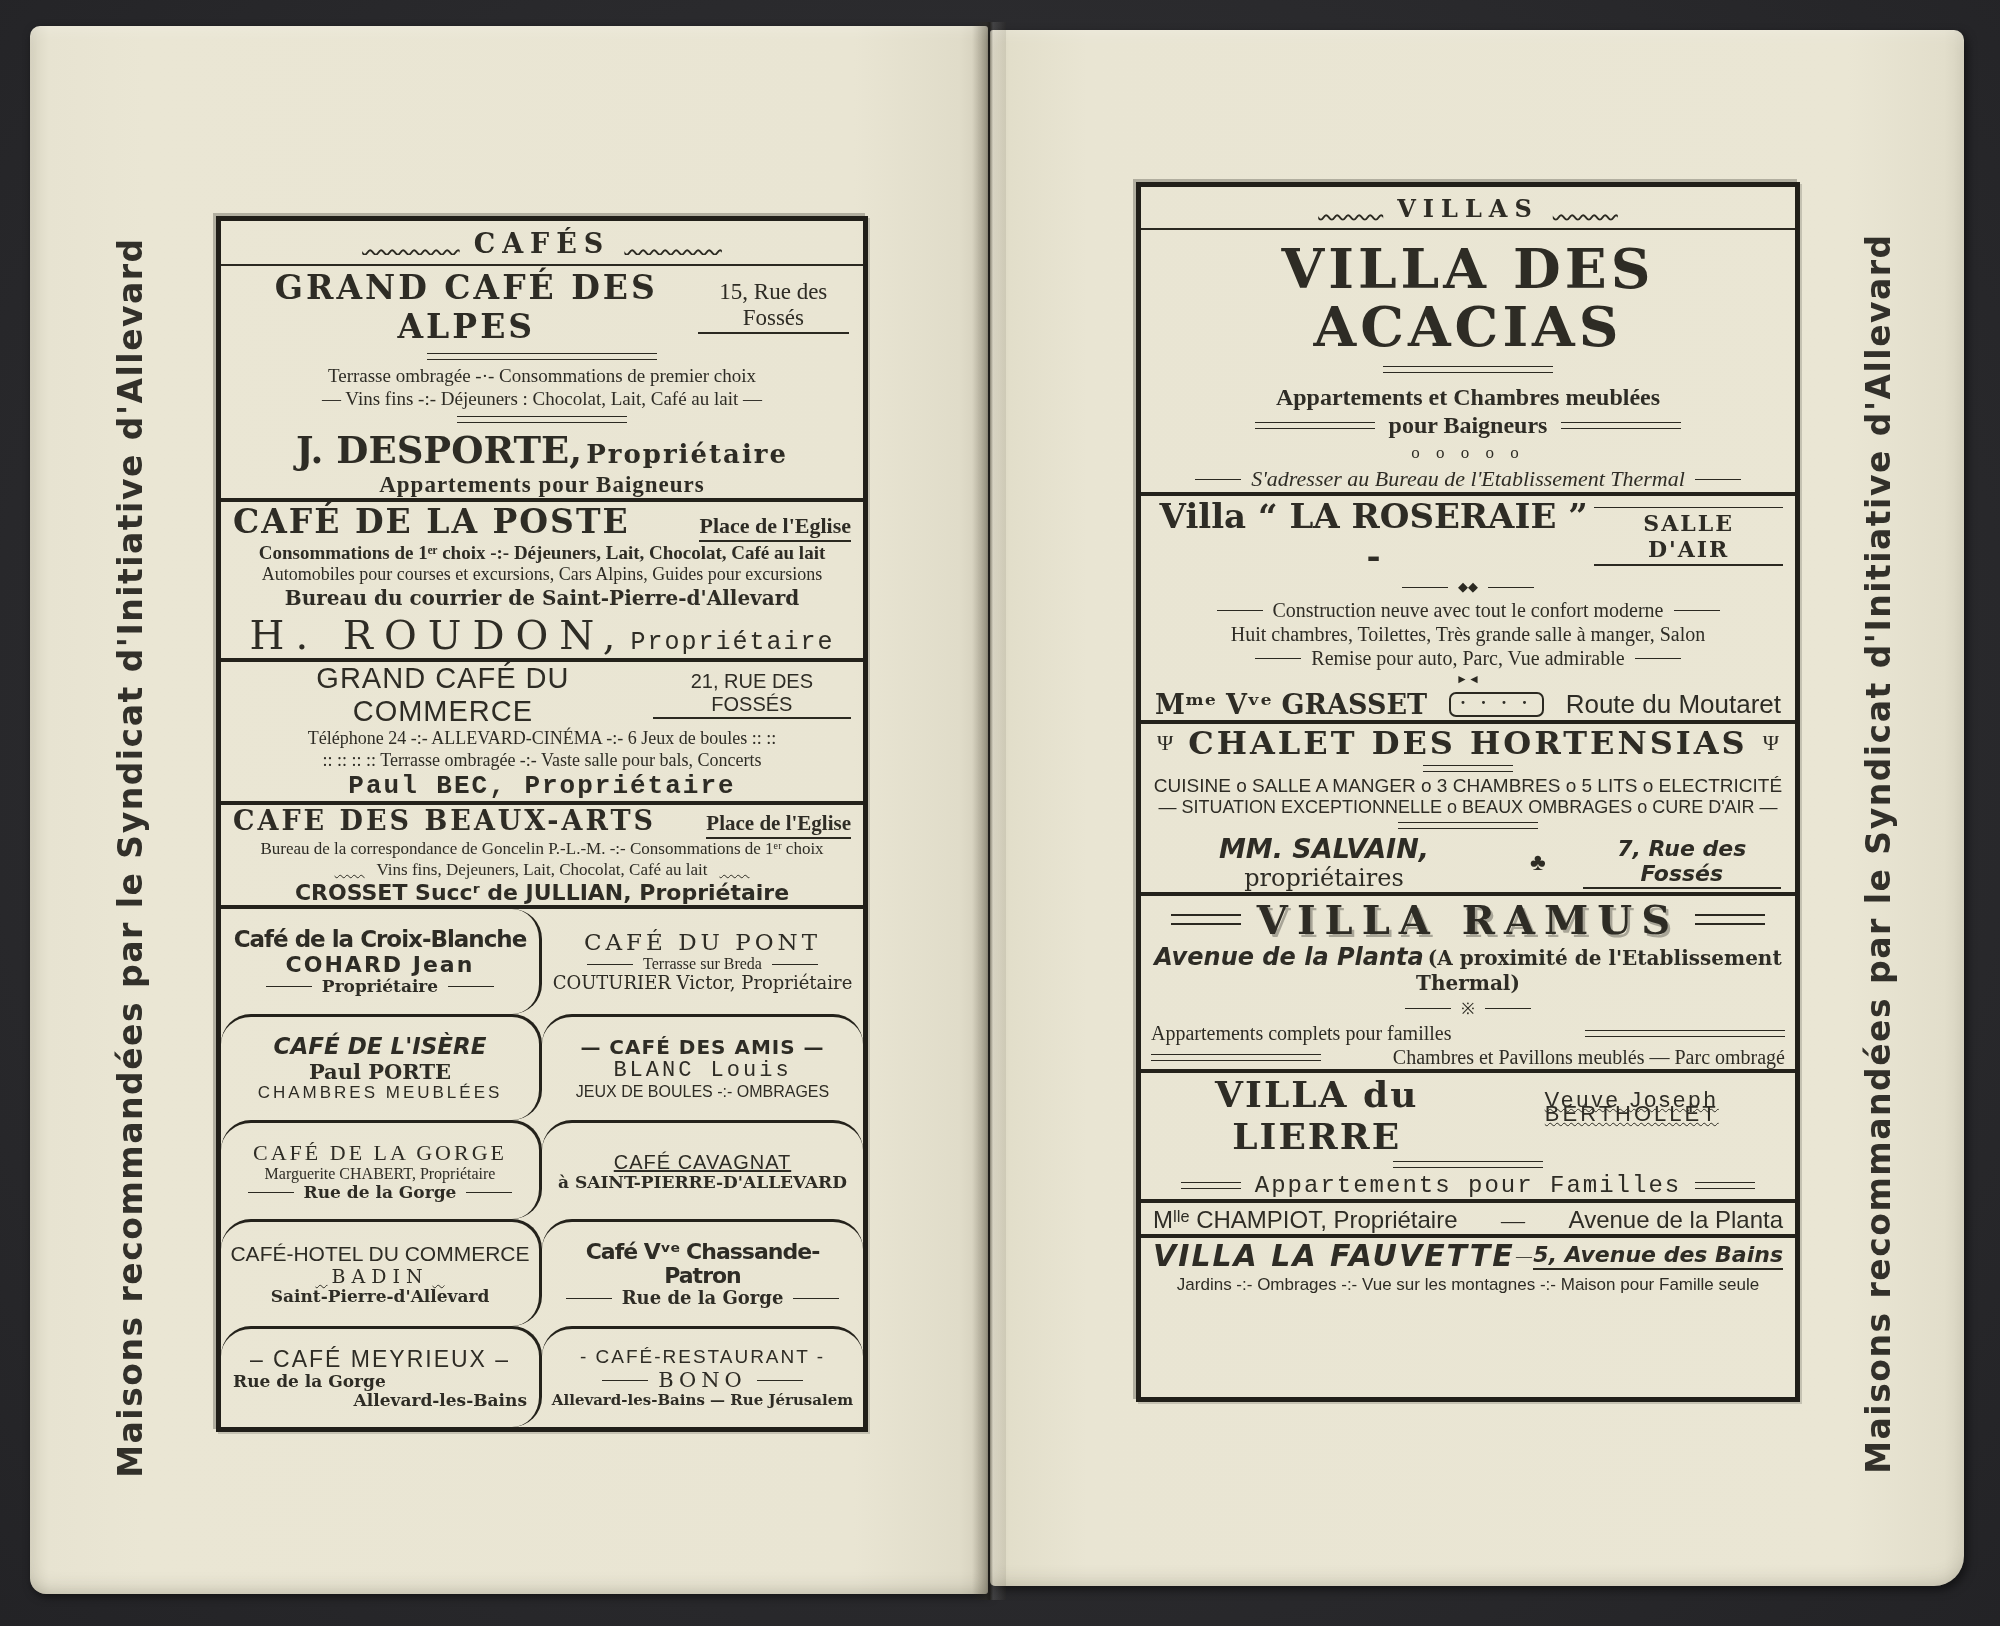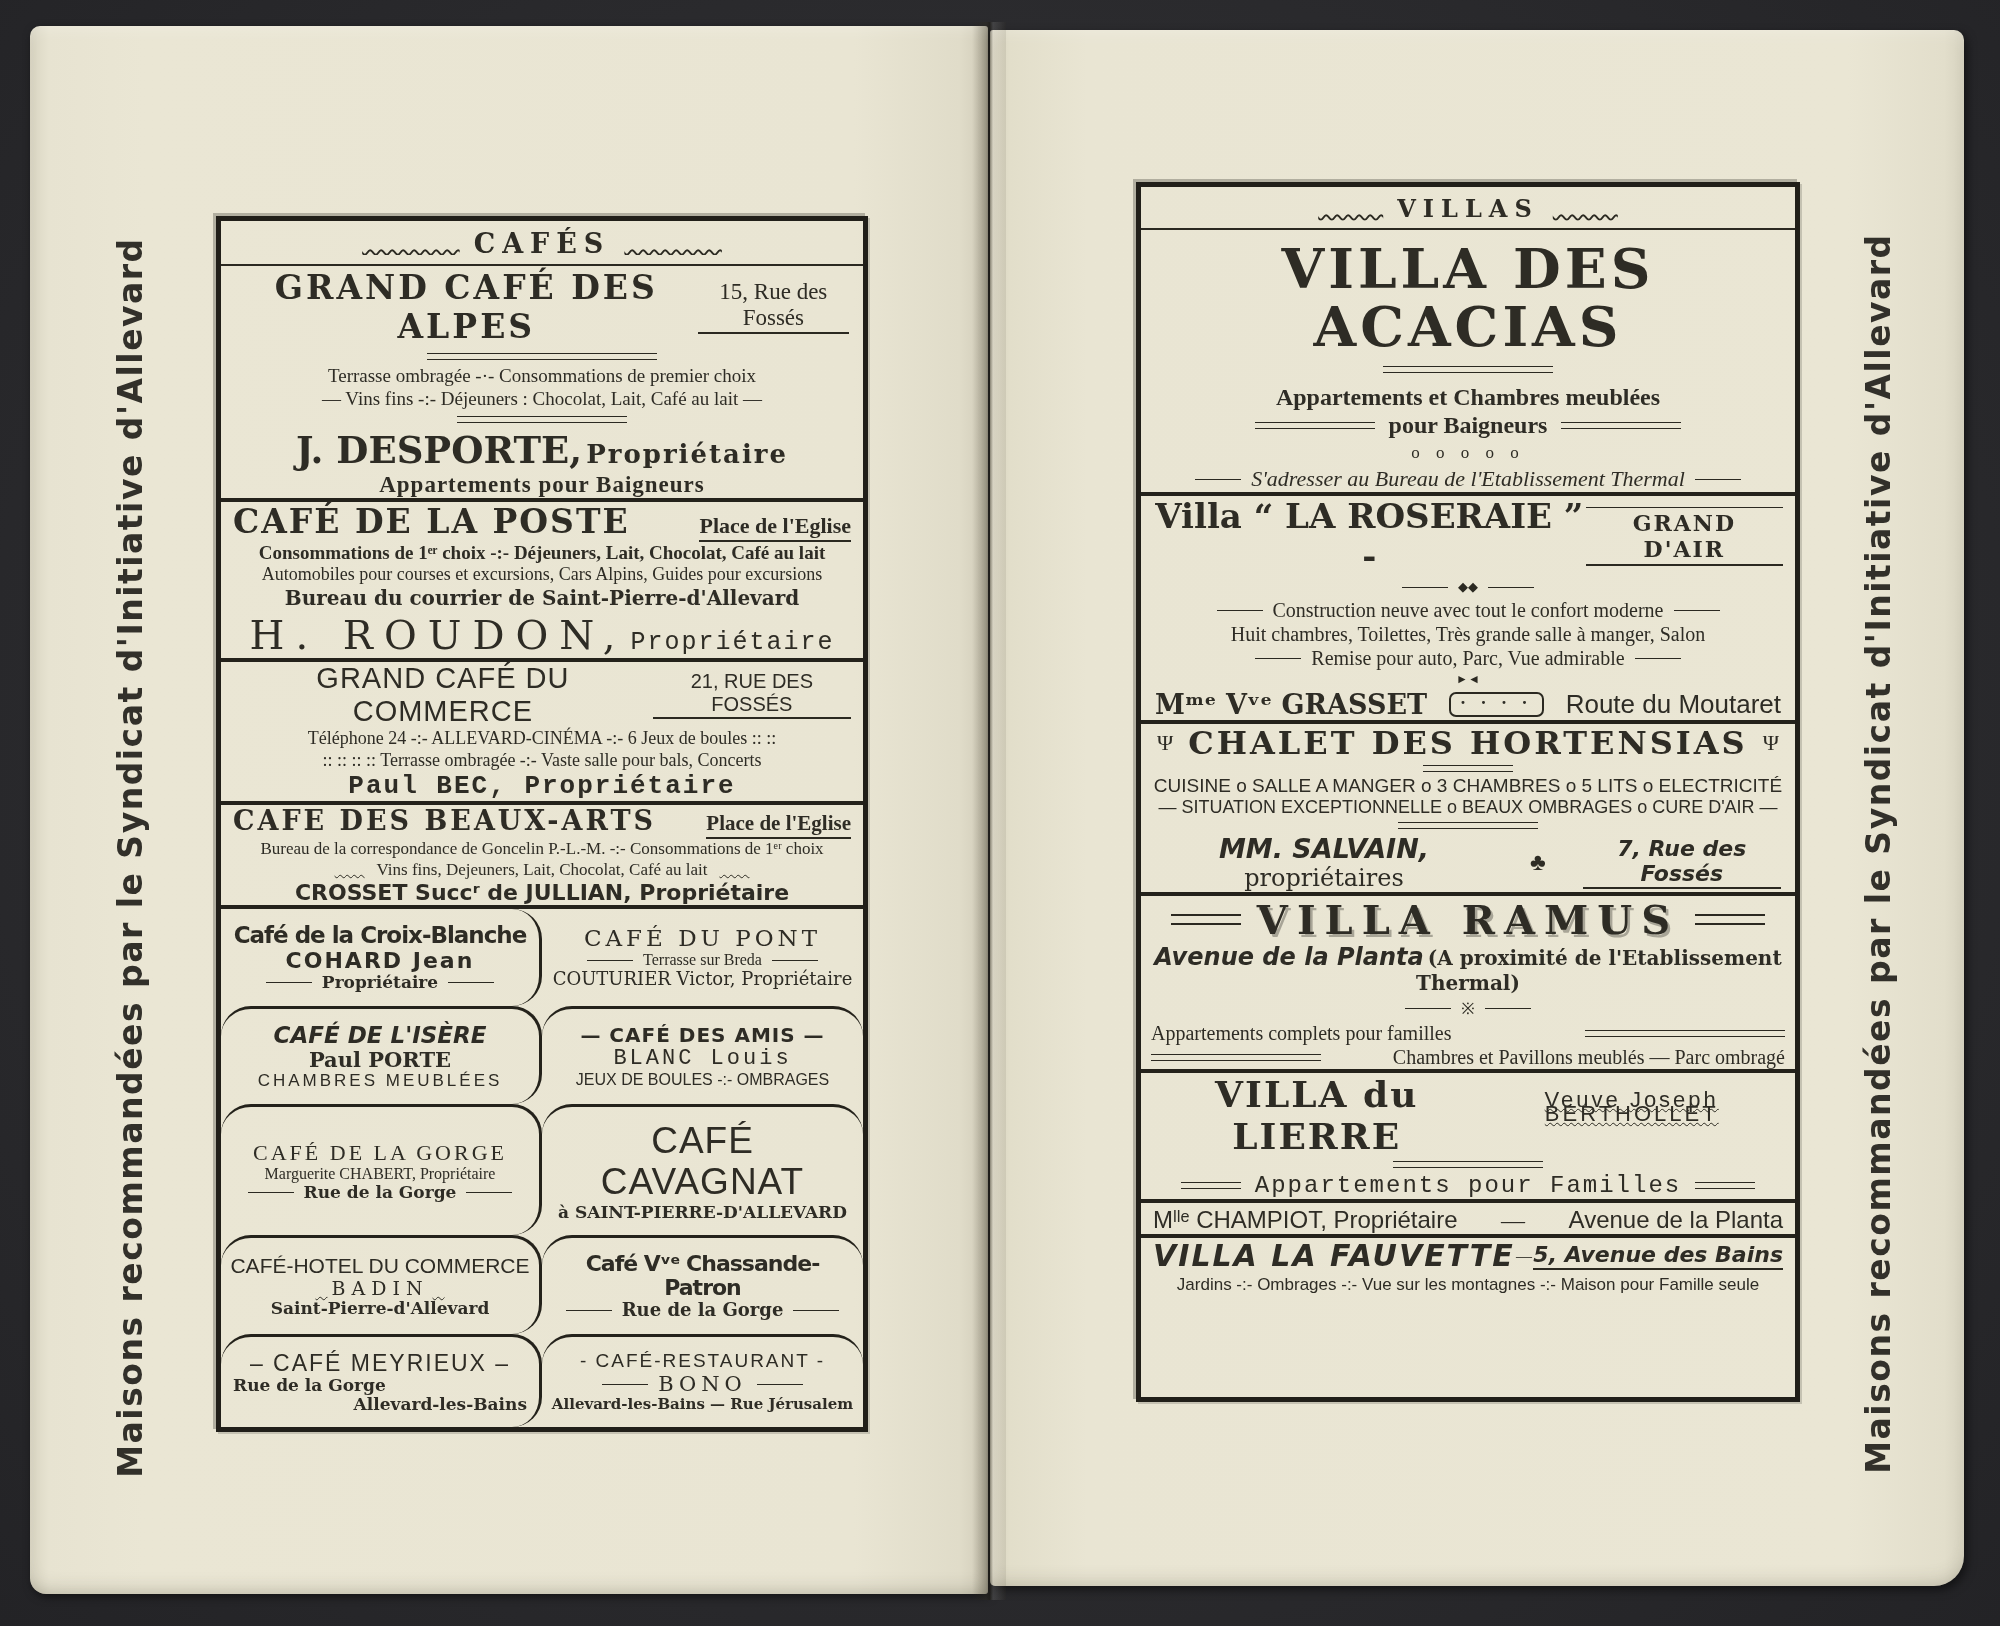--- a/index.html
+++ b/index.html
@@ -181,21 +181,21 @@
       </div>
 
       <div class="cell cl">
         <div class="gl1" style="letter-spacing:3px;font-size:22px;">CAFÉ DE LA GORGE</div>
         <div class="gl3" style="font-size:16px;">Marguerite CHABERT, Propriétaire</div>
         <div class="sideline gl3 b dserif">
             <span>Rue de la Gorge</span>
           </div>
       </div>
       <div class="cell">
-        <div class="gl1 sans" style="font-size:37px;letter-spacing:1px;">CAFÉ CAVAGNAT</div>
+        <div class="gl1 sans" style="font-size:20px;letter-spacing:1px;text-decoration:underline;">CAFÉ CAVAGNAT</div>
         <div class="gl3 b dserif" style="font-size:17px;">à SAINT-PIERRE-D'ALLEVARD</div>
       </div>
 
       <div class="cell cl">
         <div class="gl1 sans" style="font-size:21px;">CAFÉ-HOTEL DU COMMERCE</div>
         <div>
           <span class="wavy">&nbsp;&nbsp;&nbsp;&nbsp;</span>
           <span class="dserif" style="font-size:19px;letter-spacing:6px;">BADIN</span>
           <span class="wavy">&nbsp;&nbsp;&nbsp;&nbsp;</span>
         </div>
@@ -245,21 +245,21 @@
       </div>
       <div style="font-size:17px;letter-spacing:6px;margin:3px 0;">o   o   o   o   o</div>
       <div class="sideline ln i" style="font-size:22px;">
           <span>S'adresser au Bureau de l'Etablissement Thermal</span>
         </div>
     </div>
 
     <div class="sec">
       <div class="row" style="align-items:center;padding:0 2px;">
         <span class="t-roseraie">Villa  “ LA ROSERAIE ”  -</span>
-        <span class="badge">GRAND  D'AIR</span>
+        <span class="badge">SALLE  D'AIR</span>
       </div>
       <div class="sideline orn" style="font-size:13px;margin:3px 0;">
           <span>◆◆</span>
         </div>
       <div class="sideline">
           <span class="ln" style="font-size:20px;">Construction neuve avec tout le confort moderne</span>
         </div>
       <div class="ln" style="font-size:20px;">Huit chambres, Toilettes, Très grande salle à manger, Salon</div>
       <div class="sideline">
           <span class="ln" style="font-size:20px;">Remise pour auto, Parc, Vue admirable</span>

